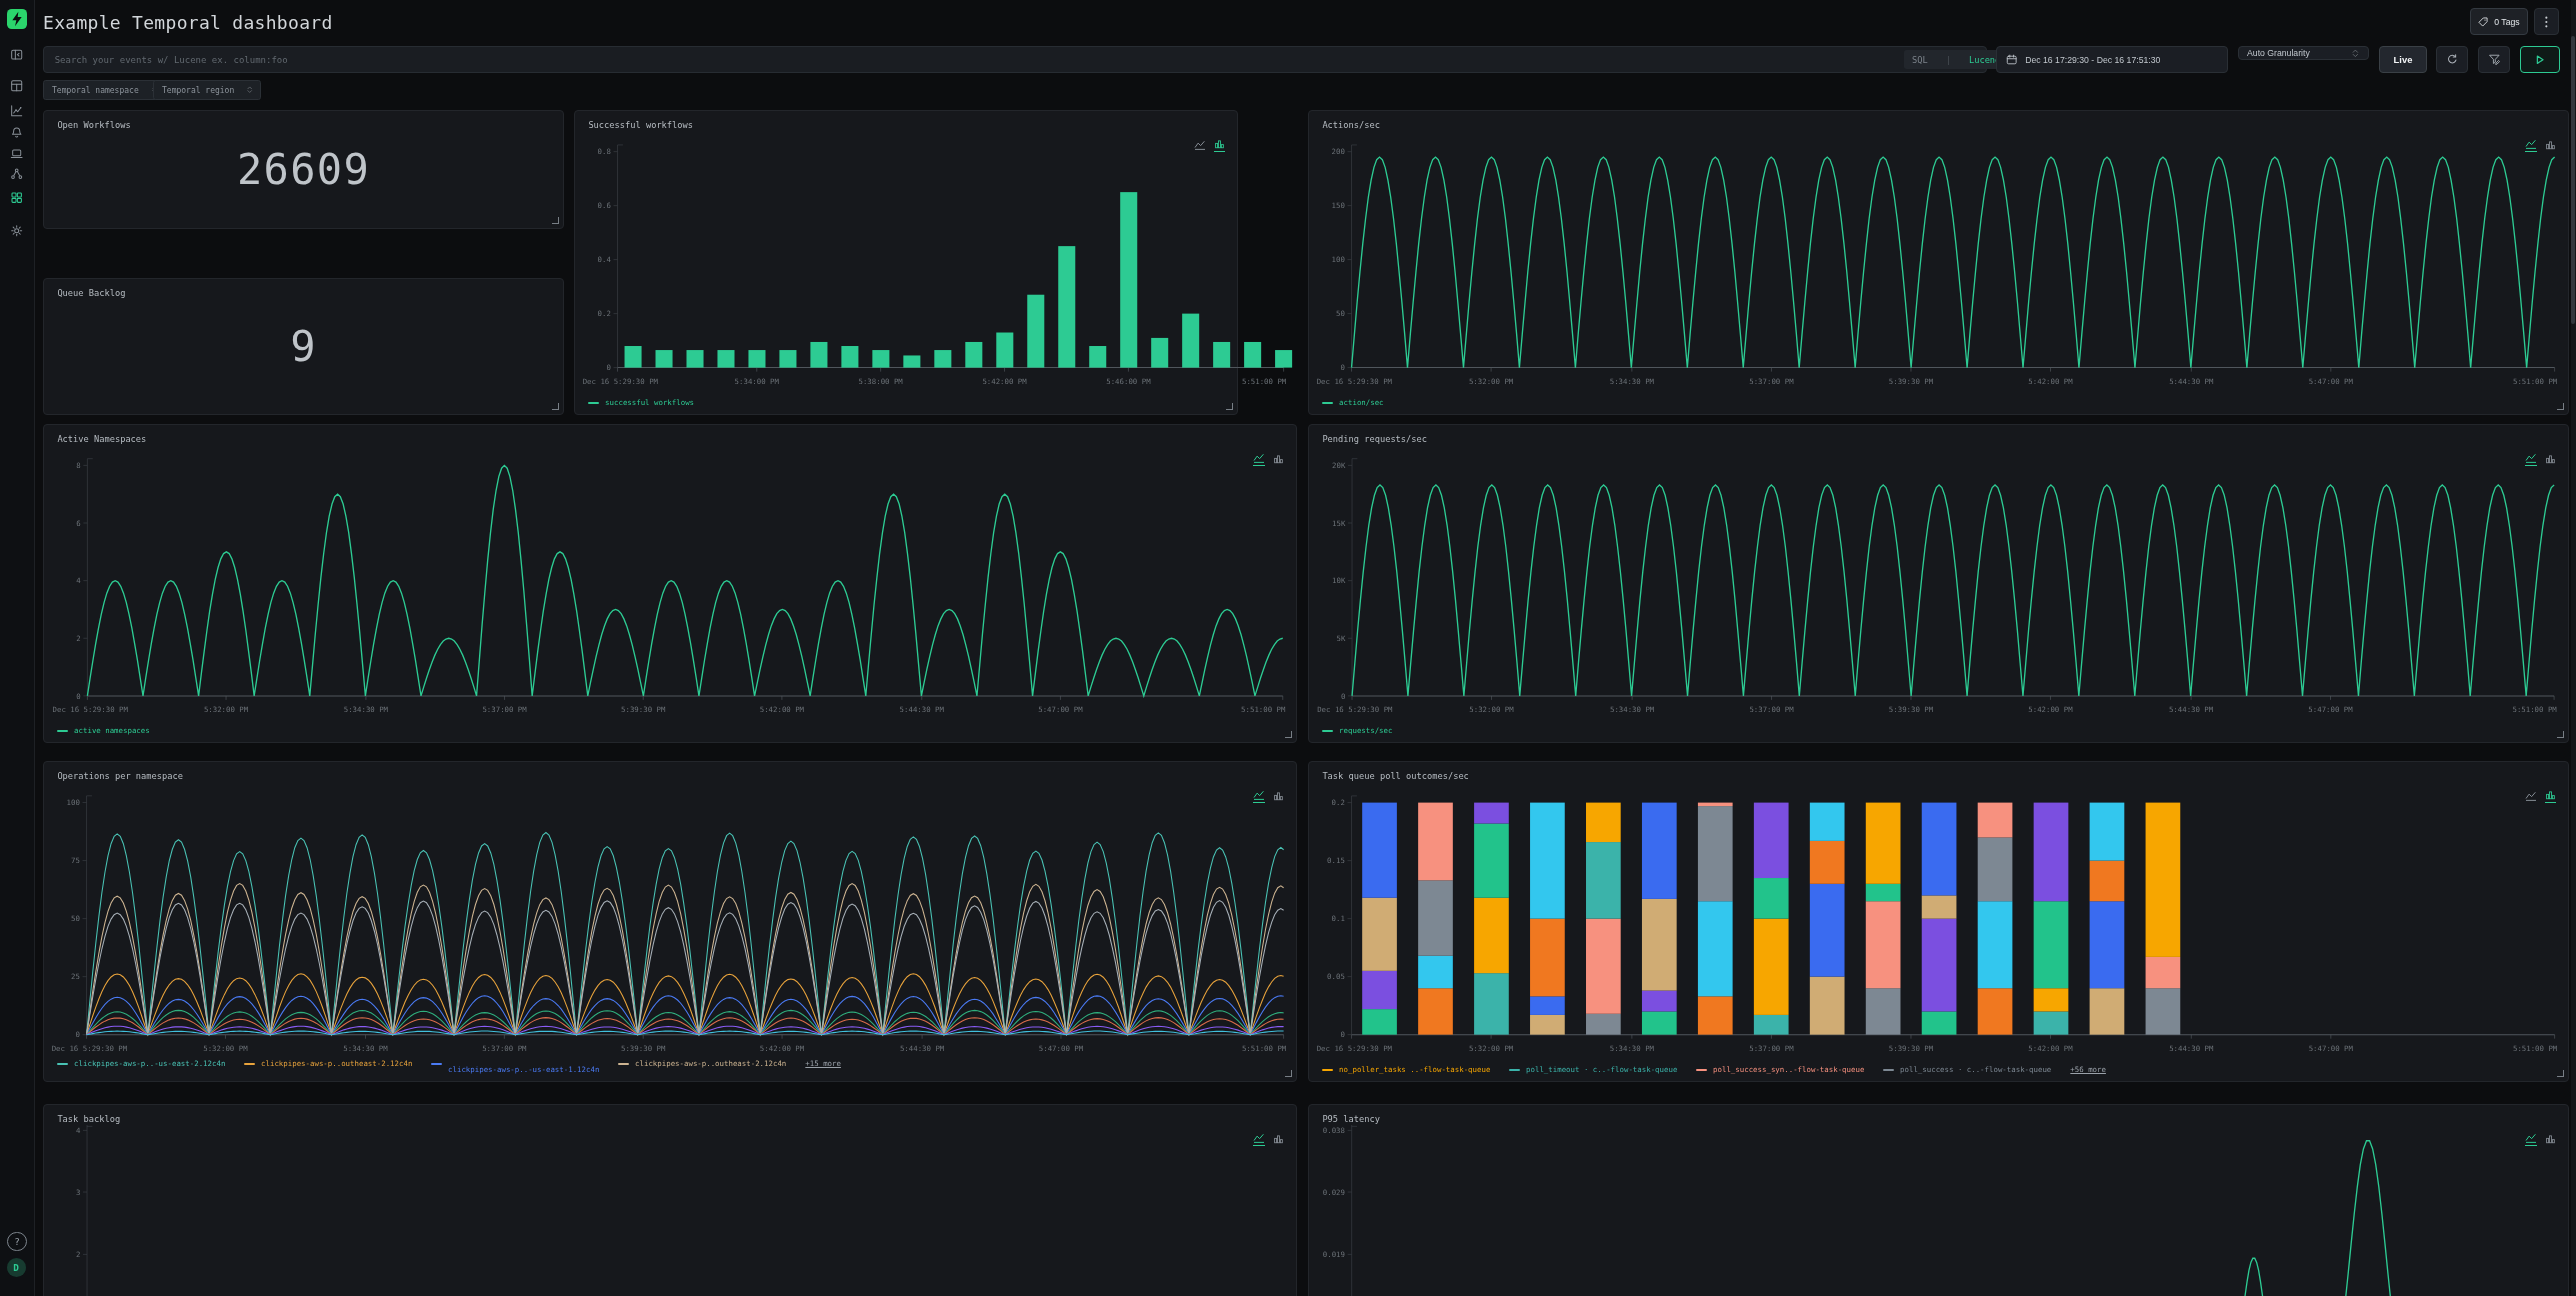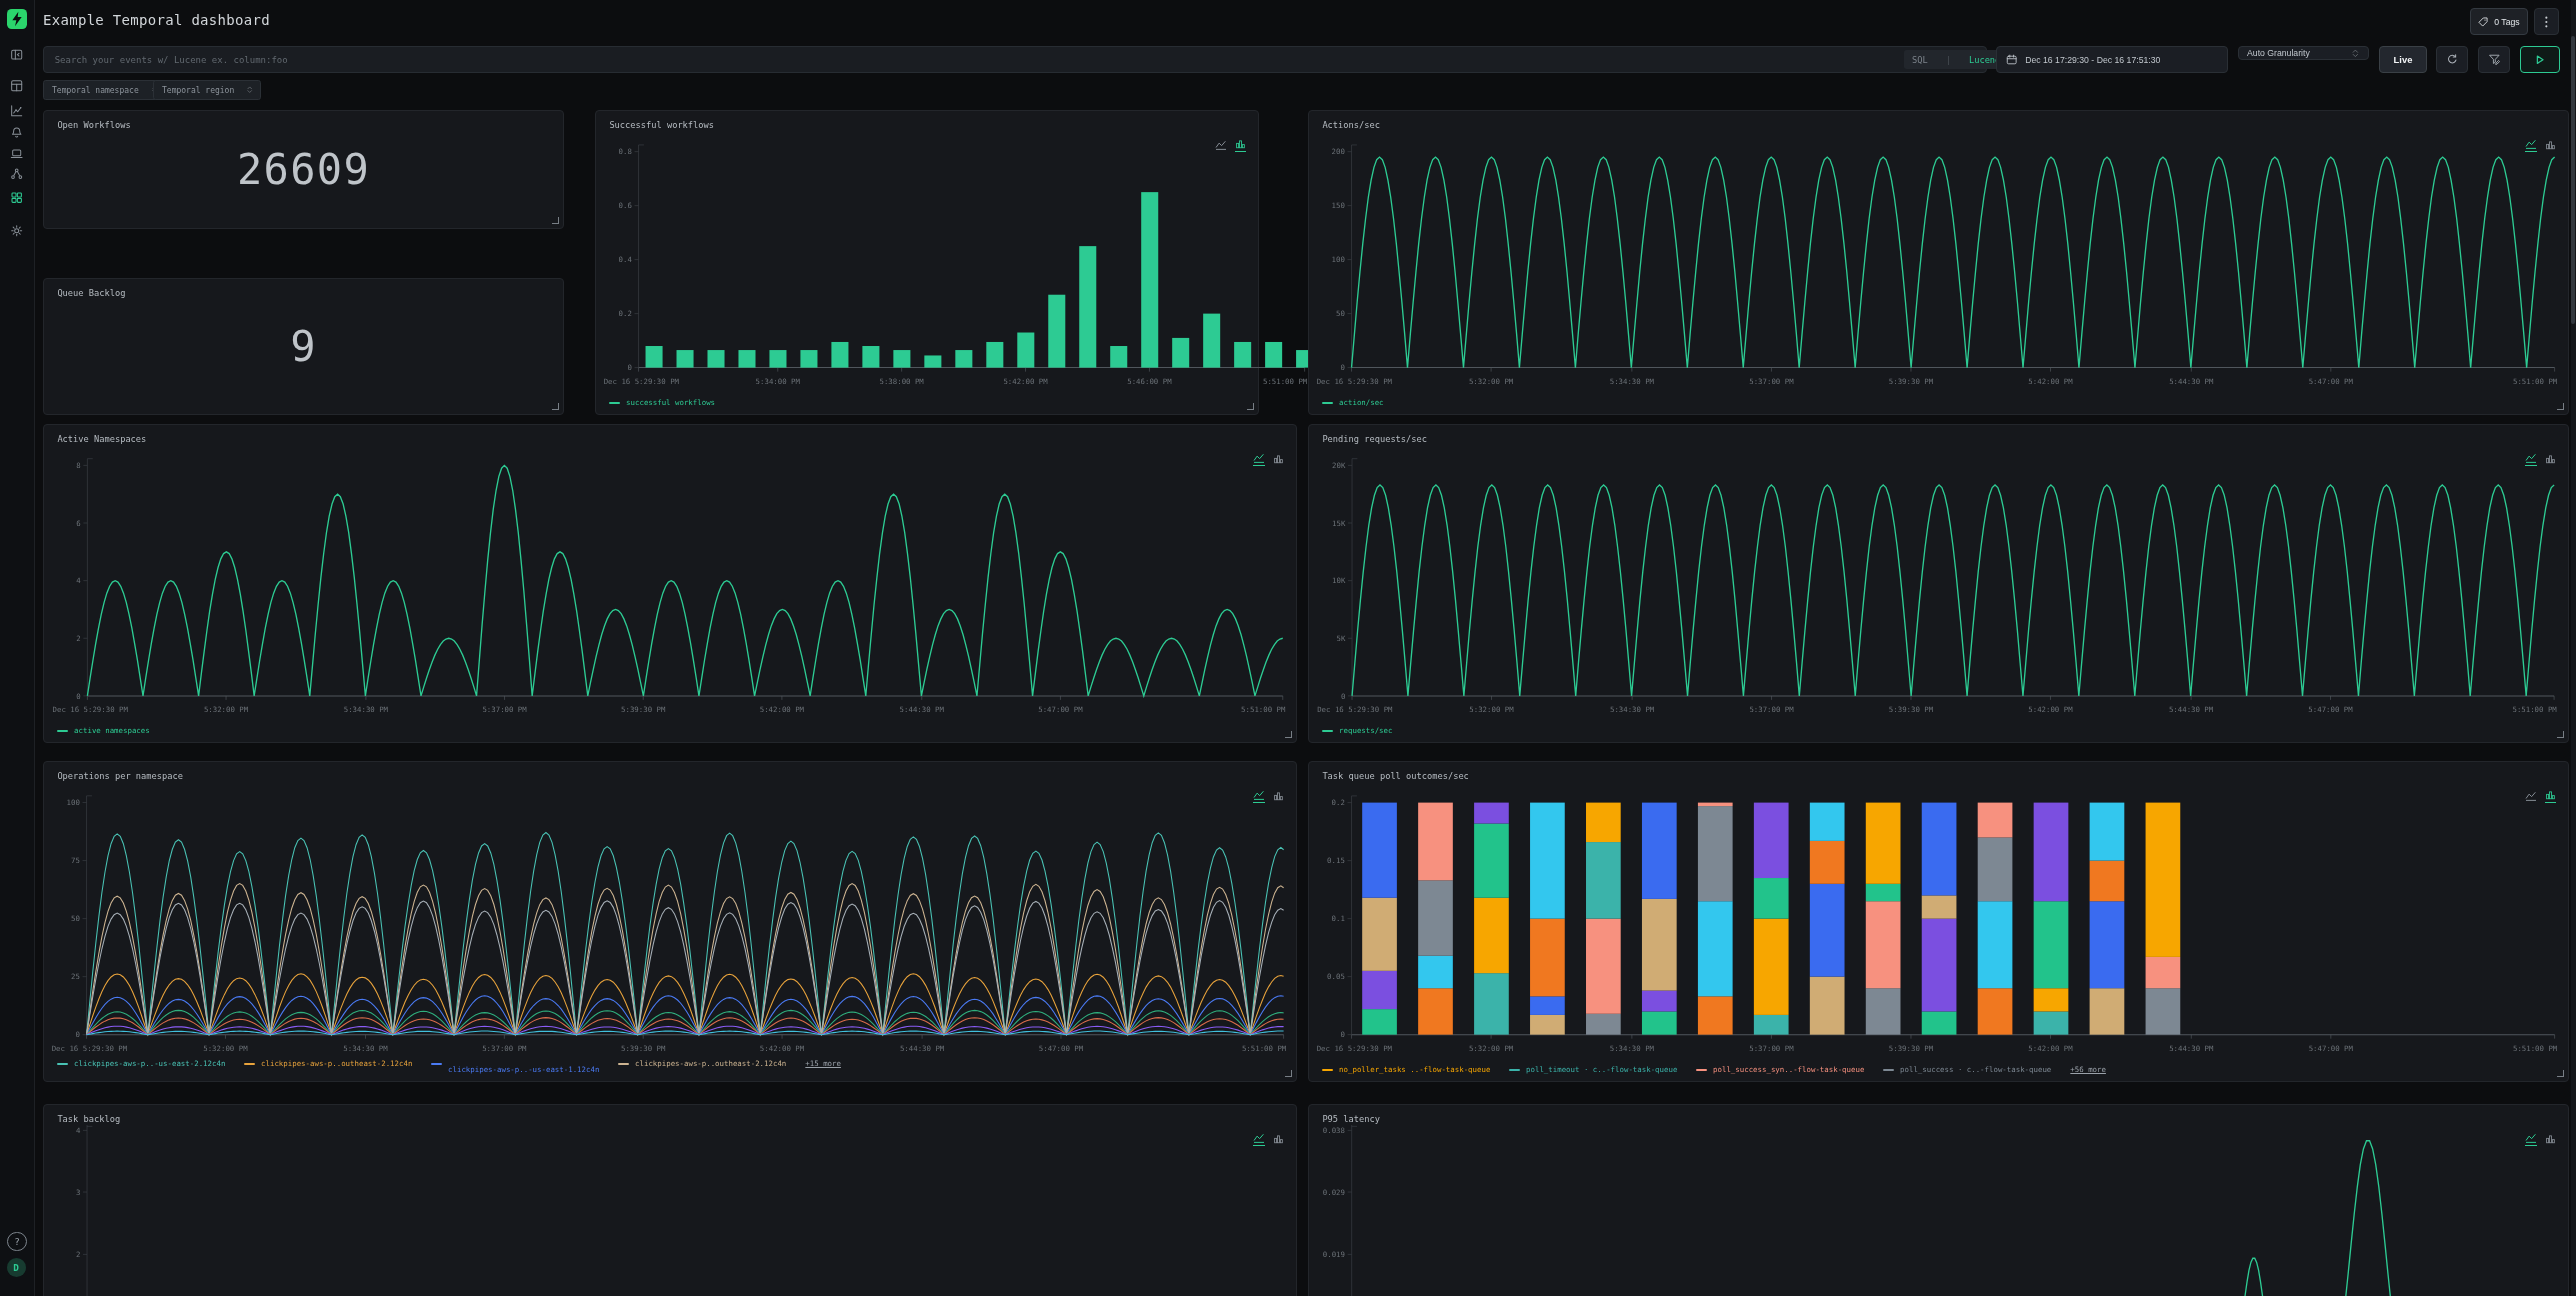--- a/index.html
+++ b/index.html
@@ -9,21 +9,21 @@
   .sidebar{position:absolute;left:0;top:0;width:34px;height:1297px;background:#0e1013;border-right:0.7px solid #1e2125;z-index:9}
   .logo{position:absolute;left:6.7px;top:9.4px;width:20px;height:20px;cursor:pointer}
   .sb-btn{position:absolute;left:8.7px;width:16px;height:16px;display:flex;align-items:center;justify-content:center;color:#8a9199;cursor:pointer}
   .sb-btn.active{color:#2dcb93}
   .sb-btn svg{display:block}
   .help-btn{position:absolute;left:7.4px;top:1232px;width:17.4px;height:17.4px;border:1px solid #7d858d;border-radius:50%;
             display:flex;align-items:center;justify-content:center;color:#9aa1a9;font-size:9.4px;cursor:pointer}
   .avatar{position:absolute;left:6.7px;top:1258px;width:19px;height:19px;border-radius:50%;background:#173b30;color:#2dcb93;
           display:flex;align-items:center;justify-content:center;font-size:9.4px;font-weight:bold;cursor:pointer}
   
-  .main-title{position:absolute;left:43px;top:12px;font-size:14px;font-weight:normal;color:#d2d6da;margin:0;letter-spacing:0.3px}
+  .main-title{position:absolute;left:43px;top:12px;font-size:18px;font-weight:normal;color:#d2d6da;margin:0;letter-spacing:0.3px}
   .btn{display:flex;align-items:center;justify-content:center;gap:6px;background:#1b1e24;border:0.7px solid #2a2f35;border-radius:4px;
        color:#c2c8ce;font-size:8.7px;cursor:pointer;box-sizing:border-box}
   .tags-btn{position:absolute;left:2470px;top:8px;width:58px;height:27px;background:#1e2126;border-color:#343a41;color:#e3e7ea}
   .kebab-btn{position:absolute;left:2534px;top:8px;width:25px;height:27px}
   .search-input{position:absolute;left:43px;top:46px;width:1944px;height:27px;box-sizing:border-box;background:#1a1d22;
                 border:0.7px solid #272c32;border-radius:4px;color:#c6cbd0;font-family:inherit;font-size:9px;padding:0 127px 0 10.7px;outline:none}
   .search-input::placeholder{color:#61686f}
   .lang-chip{position:absolute;left:1904px;top:50px;height:19px;display:flex;align-items:center;gap:18px;background:#22262c;
              border-radius:2.7px;padding:0 8px;font-size:8.7px}
   .lang-sql{color:#7c838b;cursor:pointer}.lang-div{color:#4a5056}.lang-lucene{color:#2dcb93;cursor:pointer}
@@ -230,21 +230,21 @@
   <div class="big-number">26609</div>
   <i class="rh"></i>
 </section>
 
 <section class="panel" style="left:43px;top:278px;width:521px;height:137px">
   <h2 class="p-title">Queue Backlog</h2>
   <div class="big-number">9</div>
   <i class="rh"></i>
 </section>
 
-<section class="panel" style="left:595px;top:110px;width:664px;height:305px">
+<section class="panel" style="left:574px;top:110px;width:664px;height:305px">
   <h2 class="p-title">Successful workflows</h2>
   <div class="tools">
     <span class="tool"><svg width="12" height="10" viewBox="0 0 18 16" fill="none" stroke="currentColor" stroke-width="1.6">
           <path d="M1 12 L6 5 L10 9 L16 2"></path>
           <path d="M1 15 h16"></path>
         </svg></span>
     <span class="tool active"><svg width="10.7" height="10" viewBox="0 0 16 16" fill="none" stroke="currentColor" stroke-width="1.4">
           <rect x="2" y="7" width="3.2" height="7"></rect>
           <rect x="6.6" y="3" width="3.2" height="11"></rect>
           <rect x="11.2" y="9" width="3.2" height="5"></rect>

